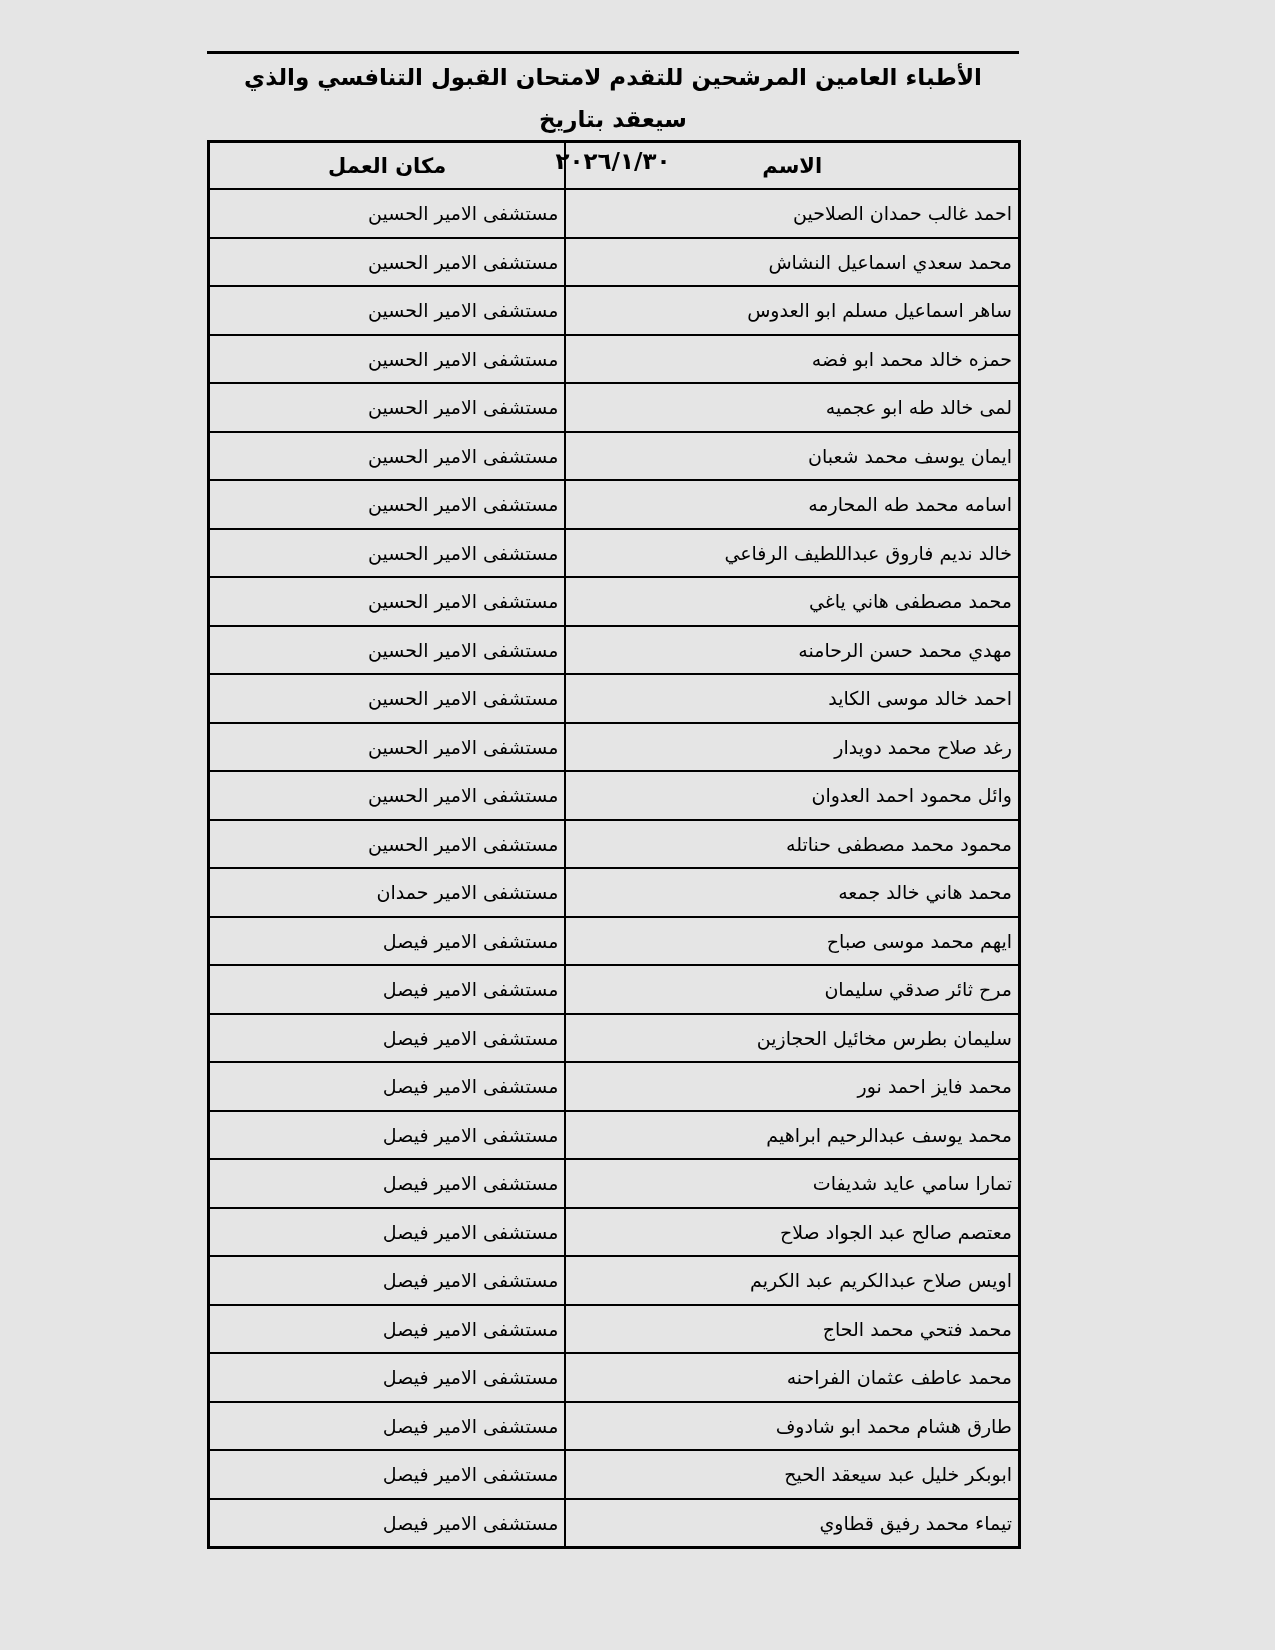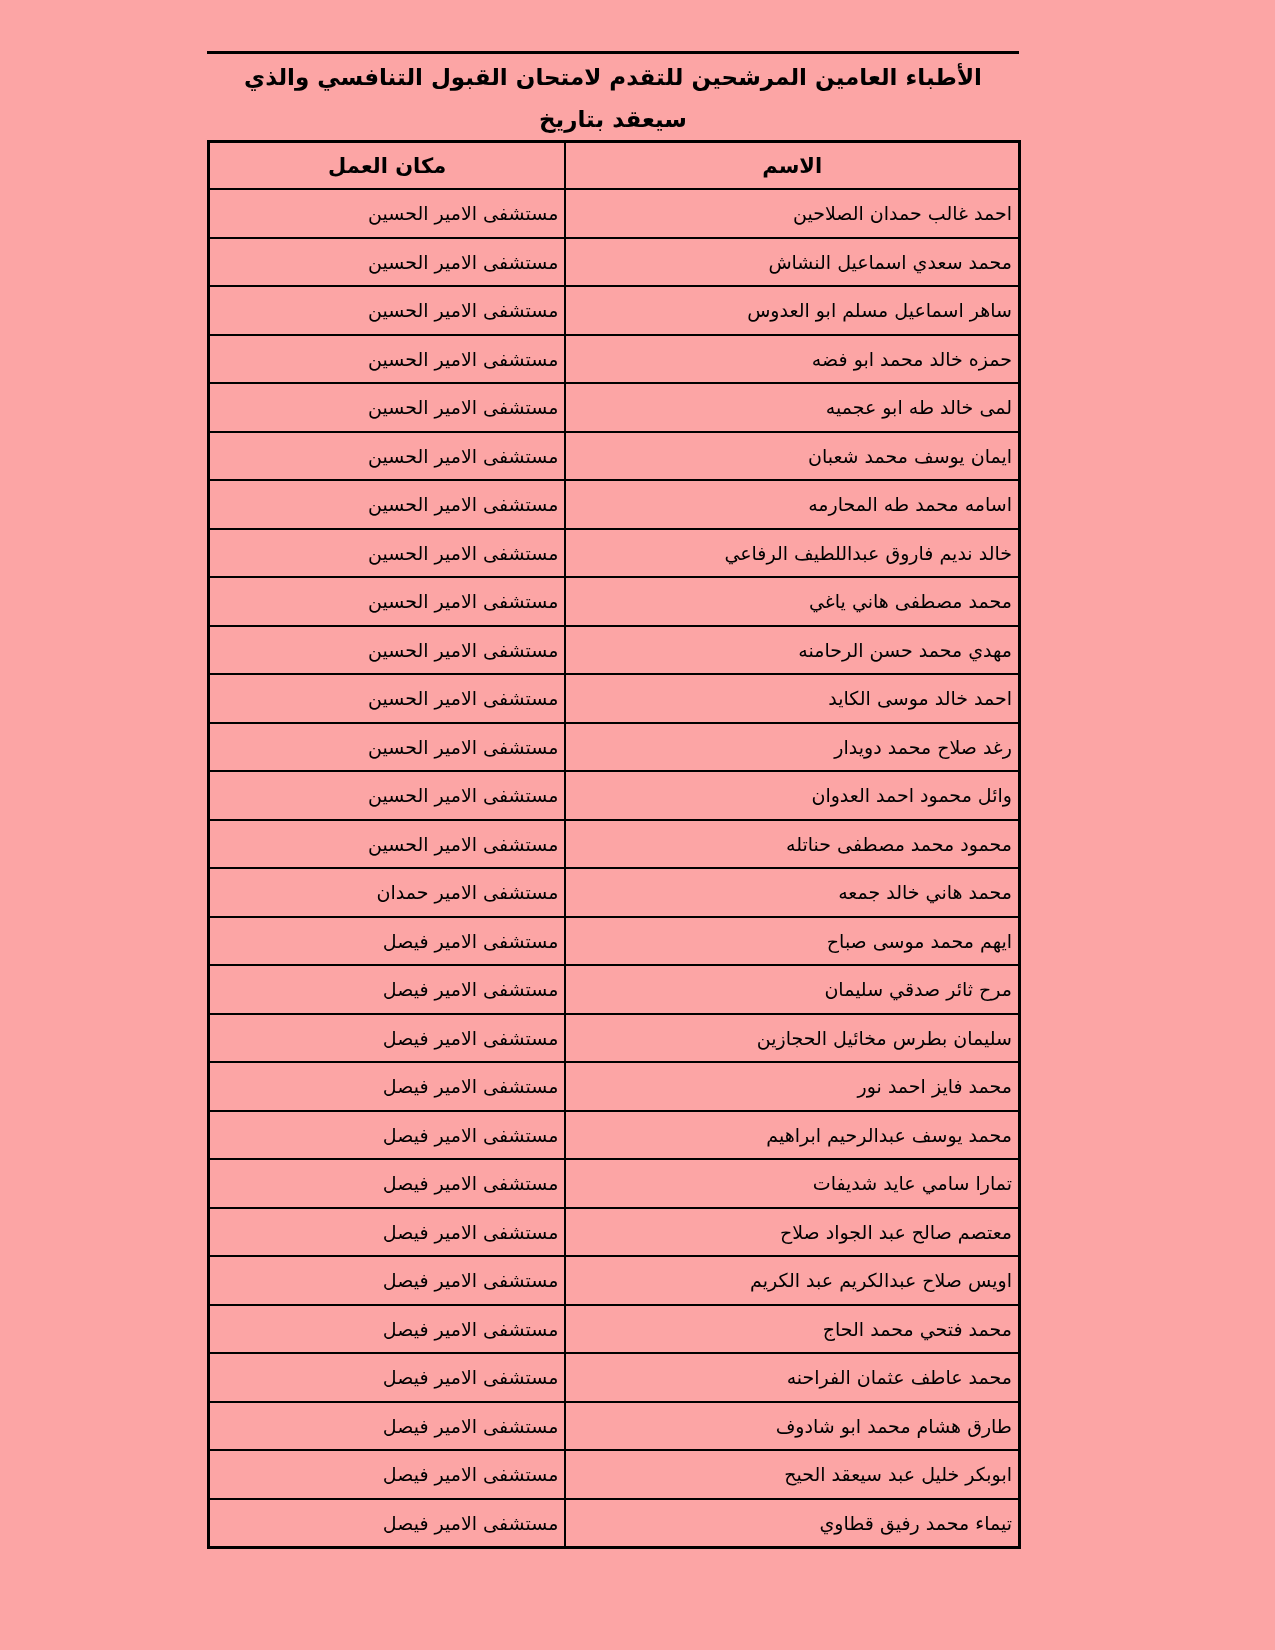--- a/index.html
+++ b/index.html
@@ -4,21 +4,21 @@
 <style>
   html, body {
     margin: 0;
     padding: 0;
     background: #ffffff;
   }
   .page {
     position: relative;
     width: 1275px;
     height: 1650px;
-    background: #fca5a5;
+    background: #e5e5e5;
     color: #000000;
     font-family: "DejaVu Sans", sans-serif;
     direction: rtl;
     overflow: hidden;
   }
   .top-rule {
     position: absolute;
     top: 51px;
     left: 207px;
     width: 812px;
@@ -68,20 +68,21 @@
 </style>
 </head>
 <body>
 
 <div class="page">
 
   <div class="top-rule"></div>
 
   <div class="title-block">
     <div>الأطباء العامين المرشحين للتقدم لامتحان القبول التنافسي والذي سيعقد بتاريخ</div>
+    <div>٢٠٢٦/١/٣٠</div>
   </div>
 
   <table class="doc-table">
     <colgroup>
       <col class="col-name">
       <col class="col-work">
     </colgroup>
     <thead>
       <tr>
         <th>الاسم</th>

